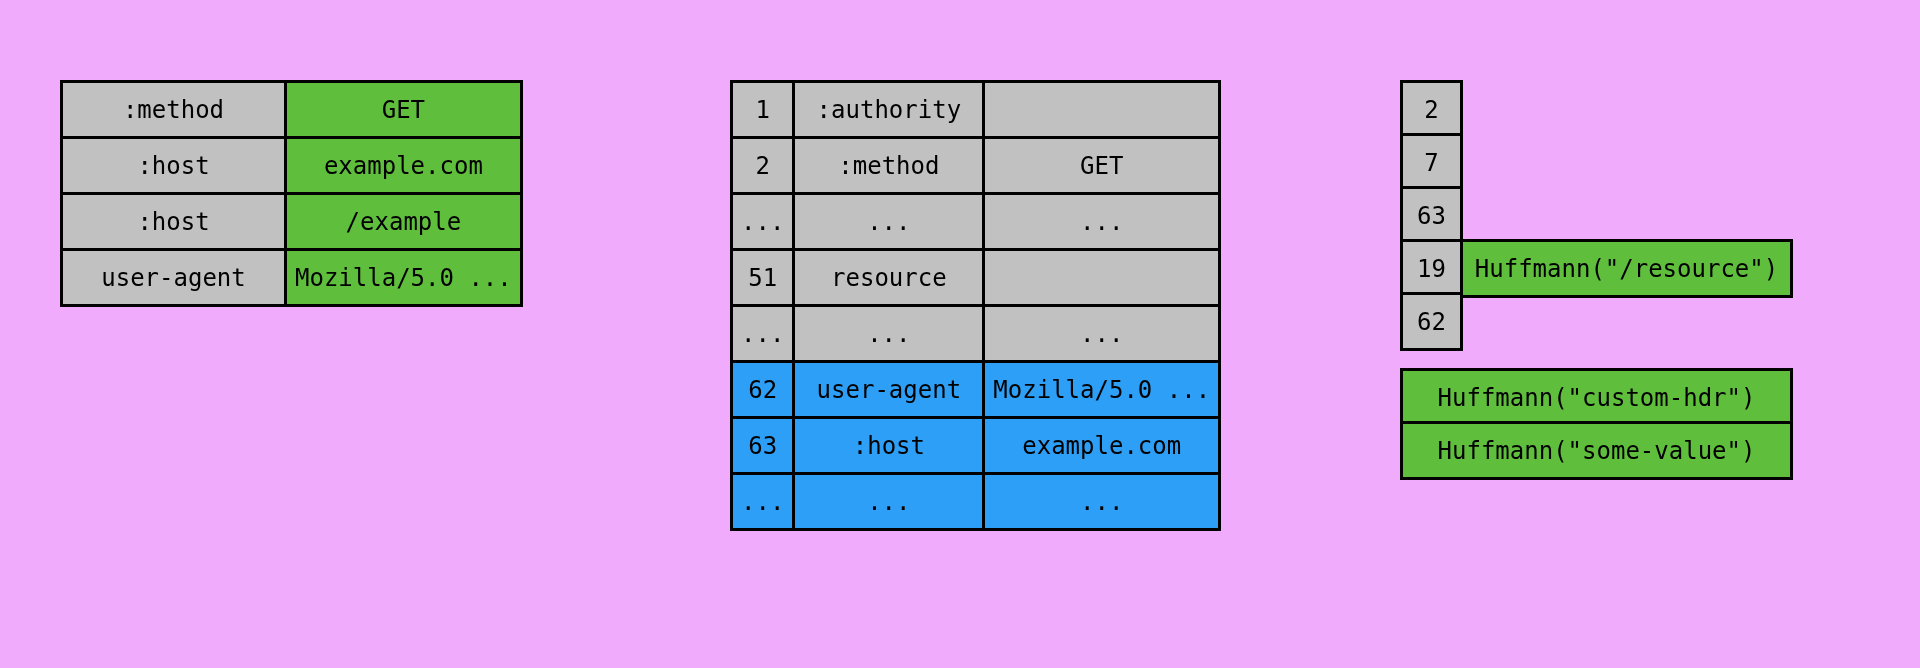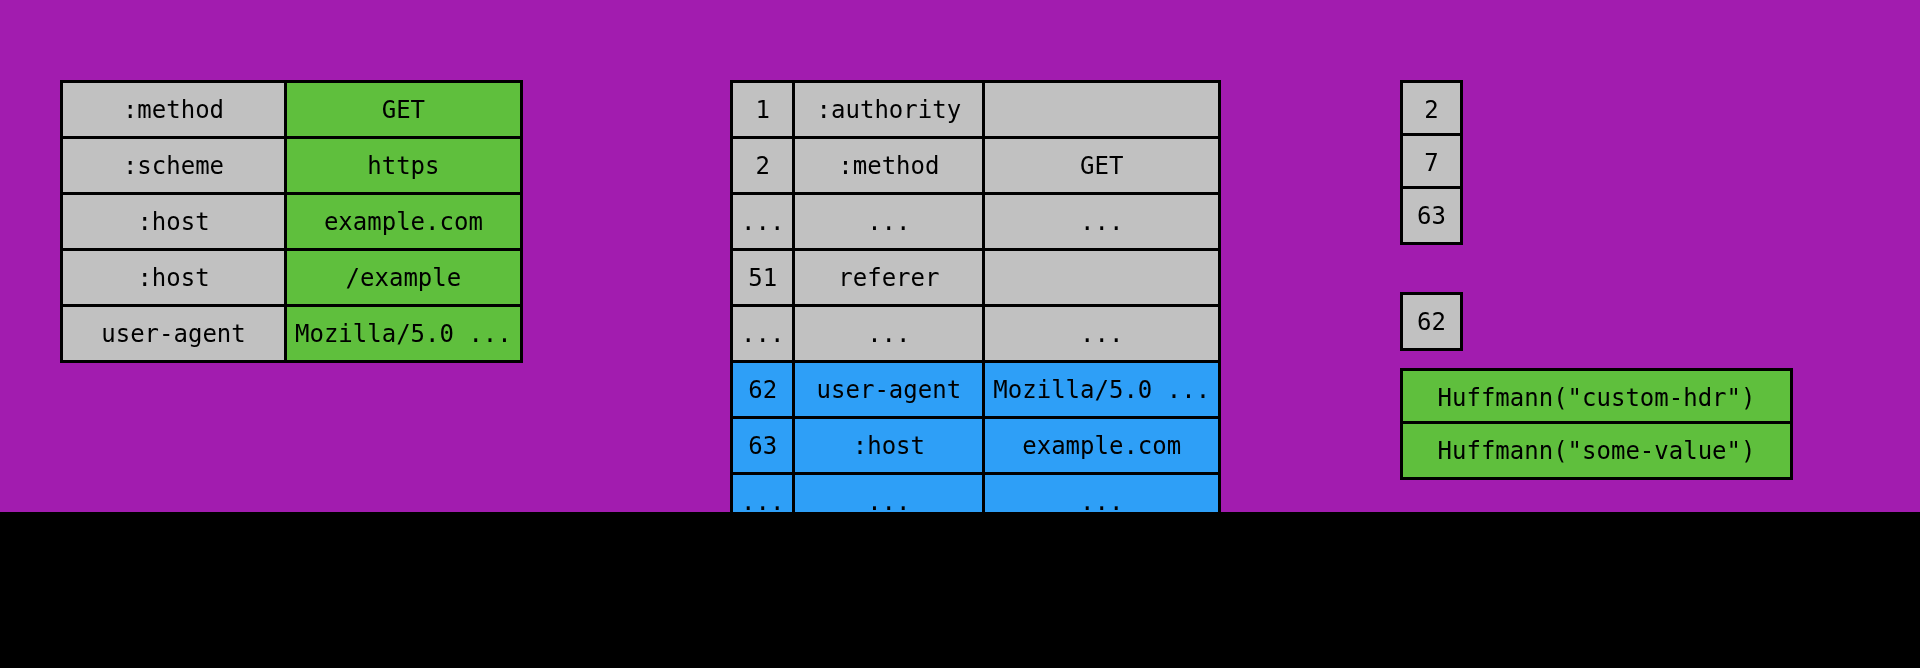--- a/index.html
+++ b/index.html
@@ -7,22 +7,22 @@
     margin: 0;
     padding: 0;
     background: #000;
     font-family: "Menlo", "Consolas", "DejaVu Sans Mono", monospace;
     font-size: 24px;
     color: #000;
   }
   .stage {
     position: relative;
     width: 1920px;
-    height: 512px;
-    background: #a21caf;
+    height: 668px;
+    background: #f0abfc;
   }
   .tbl {
     position: absolute;
     border-collapse: collapse;
   }
   .tbl td {
     border: 3px solid #000;
     height: 56px;
     text-align: center;
     vertical-align: middle;
@@ -66,24 +66,20 @@
 
 <div class="stage">
 
   <table class="tbl" style="left:60px; top:80px;">
     <tbody>
         <tr>
       <td class="gray p1-name">:method</td>
       <td class="green p1-value">GET</td>
     </tr>
     <tr>
-      <td class="gray p1-name">:scheme</td>
-      <td class="green p1-value">https</td>
-    </tr>
-    <tr>
       <td class="gray p1-name">:host</td>
       <td class="green p1-value">example.com</td>
     </tr>
     <tr>
       <td class="gray p1-name">:host</td>
       <td class="green p1-value">/example</td>
     </tr>
     <tr>
       <td class="gray p1-name">user-agent</td>
       <td class="green p1-value">Mozilla/5.0 ...</td>
@@ -104,21 +100,21 @@
       <td class="gray p2-name">:method</td>
       <td class="gray p2-value">GET</td>
     </tr>
     <tr>
       <td class="gray p2-idx">...</td>
       <td class="gray p2-name">...</td>
       <td class="gray p2-value">...</td>
     </tr>
     <tr>
       <td class="gray p2-idx">51</td>
-      <td class="gray p2-name">referer</td>
+      <td class="gray p2-name">resource</td>
       <td class="gray p2-value"></td>
     </tr>
     <tr>
       <td class="gray p2-idx">...</td>
       <td class="gray p2-name">...</td>
       <td class="gray p2-value">...</td>
     </tr>
 
     <tr>
       <td class="blue p2-idx">62</td>
@@ -155,20 +151,28 @@
     </table>
 
   <table class="tbl" style="left:1400px; top:186px;">
     <tbody>
         <tr>
           <td class="gray p3-idx">63</td>
         </tr>
   </tbody>
     </table>
 
+  <table class="tbl" style="left:1400px; top:239px;">
+    <tbody>
+        <tr>
+      <td class="gray p3-idx">19</td>
+      <td class="green p3-wide">Huffmann("/resource")</td>
+    </tr>
+  </tbody>
+    </table>
 
   <table class="tbl" style="left:1400px; top:292px;">
     <tbody>
         <tr>
           <td class="gray p3-idx">62</td>
         </tr>
   </tbody>
     </table>
 
   <table class="p3-solo" style="left:1400px; top:368px;">

